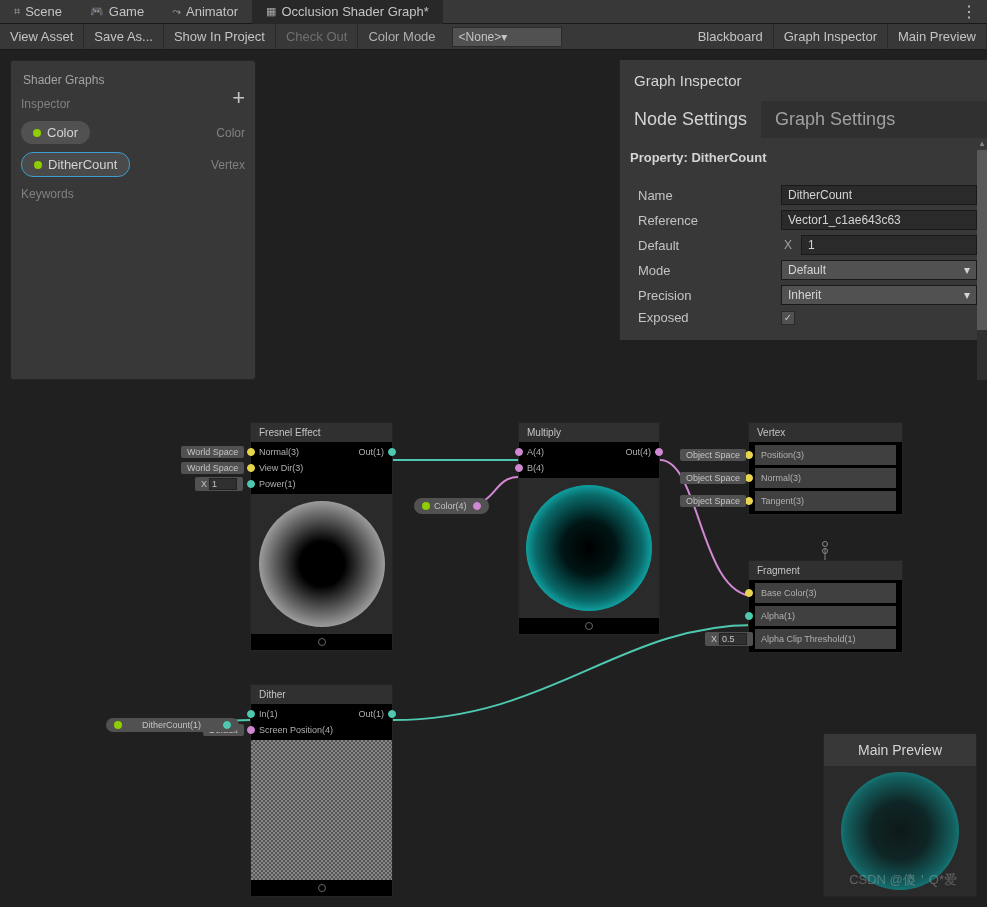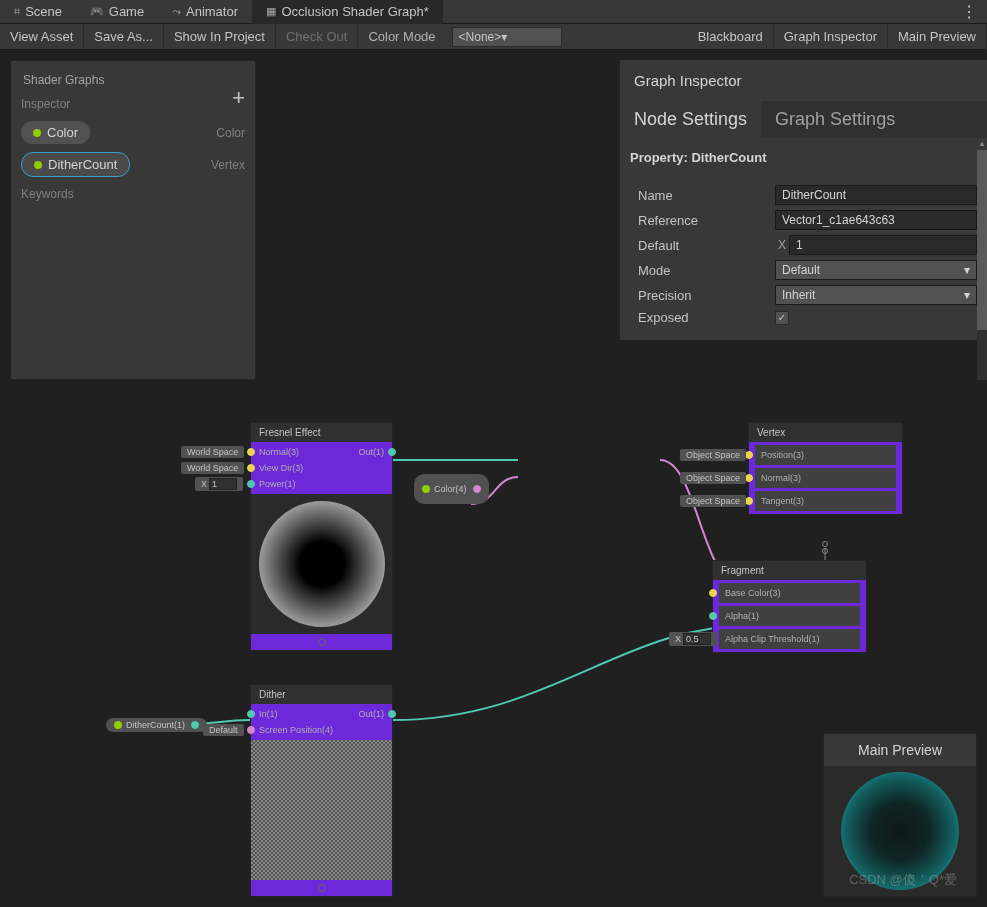--- a/index.html
+++ b/index.html
@@ -26,31 +26,31 @@
 .pill.sel{border:1px solid #3a9ecf;background:#4a4a4a}
 .pdot{width:8px;height:8px;border-radius:50%;background:#8fce00}
 .ptype{font-size:12px;color:#808080}
 .inspector{position:absolute;top:10px;right:0;width:368px;background:#383838;border-left:1px solid #242424}
 .insp-title{padding:12px 14px;font-size:15px;color:#d4d4d4;background:#383838}
 .insp-tabs{display:flex;background:#303030}
 .insp-tab{padding:8px 14px;font-size:18px;cursor:pointer;color:#a0a0a0}
 .insp-tab.active{background:#383838;color:#d4d4d4}
 .insp-body{padding:12px 10px 10px;position:relative}
 .insp-prop{font-size:13px;color:#d4d4d4;font-weight:bold;margin-bottom:20px}
-.irow{display:flex;align-items:center;margin-bottom:5px;}
+.irow{display:flex;align-items:center;margin-bottom:5px;gap:6px}
 .irow label{width:145px;font-size:13px;color:#c4c4c4;padding-left:8px}
 .ifield{flex:1;background:#2a2a2a;border:1px solid #191919;color:#d4d4d4;padding:3px 6px;font-size:12px;height:20px}
 .isel{flex:1;background:#515151;border:1px solid #191919;color:#d4d4d4;padding:2px 6px;font-size:12px;height:20px;display:flex;justify-content:space-between;align-items:center;cursor:pointer}
 .ix{width:14px;text-align:center;color:#a0a0a0}
 .ichk{width:14px;height:14px;background:#515151;border:1px solid #2a2a2a;display:flex;align-items:center;justify-content:center;font-size:10px;cursor:pointer}
 .scrollbar{position:absolute;right:0;top:90px;width:10px;height:230px;background:#303030}
 .scrollthumb{width:10px;height:180px;background:#5a5a5a}
 .arrow-up{position:absolute;right:0;top:78px;width:10px;height:12px;text-align:center;font-size:9px;color:#888;cursor:pointer}
 
-.node{position:absolute;background:#6d28d9;border:1px solid #242424;font-size:10px}
+.node{position:absolute;background:#000000;border:1px solid #242424;font-size:10px}
 .node-head{background:#303030;padding:4px 8px;color:#c4c4c4;font-size:10px}
 .node-body{padding:2px 0}
 .nrow{display:flex;align-items:center;height:16px;position:relative}
 .nrow.in{justify-content:flex-start;padding-left:8px}
 .port{width:8px;height:8px;border-radius:50%;border:1px solid #888;position:absolute}
 .port.pin{left:-4px}
 .port.pout{right:-4px}
 .port.teal{background:#4ec9b0;border-color:#4ec9b0}
 .port.pink{background:#d187d1;border-color:#d187d1}
 .port.yellow{background:#e8d44d;border-color:#e8d44d}
@@ -213,26 +213,45 @@
             <input class="inlinefield" value="1" style="">
           </span>
       </div>
     </div>
     <div class="preview" style="height:140px">
       <div class="sphere" style="width:126px;height:126px;background:radial-gradient(circle,#000 0%,#000 25%,#999 70%,#fff 90%)"></div>
     </div>
     <div class="collapse"></div>
   </div>
 
-  <div class="tag" style="left:414px;top:424px;display:flex;align-items:center;gap:4px;border-radius:10px;padding:10px 8px">
+  <div class="tag" style="left:414px;top:448px;display:flex;align-items:center;gap:4px;border-radius:10px;padding:3px 8px">
     <span class="pdot"></span>
       <span>Color(4)</span>
       <span class="port pout pink" style="position:static;margin-left:2px"></span>
   </div>
 
+  <div class="node" style="left:518px;top:372px;width:142px">
+    <div class="node-head">Multiply</div>
+    <div class="node-body">
+      <div class="nrow in">
+          <span class="port pin pink"></span>
+          <span class="nlab">A(4)</span>
+        <span class="port pout pink"></span>
+          <span class="nlab" style="position:absolute;right:8px">Out(4)</span>
+      </div>
+      <div class="nrow in">
+          <span class="port pin pink"></span>
+          <span class="nlab">B(4)</span>
+        </div>
+    </div>
+    <div class="preview" style="height:140px">
+      <div class="sphere" style="width:126px;height:126px;background:radial-gradient(circle,#000 0%,#001515 30%,#0a6a6a 60%,#16d8d8 82%,#0ff 92%)"></div>
+    </div>
+    <div class="collapse"></div>
+  </div>
 
   <div class="node" style="left:748px;top:372px;width:155px">
     <div class="node-head">Vertex</div>
     <div class="frag-row">
         <span class="port pin yellow"></span>
         <span class="nlab">Position(3)</span>
         <span class="tag" style="left:-75px">Object Space</span>
       </div>
     <div class="frag-row">
         <span class="port pin yellow"></span>
@@ -243,21 +262,21 @@
         <span class="port pin yellow"></span>
         <span class="nlab">Tangent(3)</span>
         <span class="tag" style="left:-75px">Object Space</span>
       </div>
   </div>
   <div style="position:absolute;left:821px;top:490px;width:8px;height:16px">
     <div style="width:6px;height:6px;border:1px solid #888;border-radius:50%;margin:1px"></div>
     <div style="width:6px;height:6px;border:1px solid #888;border-radius:50%;margin:1px"></div>
   </div>
 
-  <div class="node" style="left:712px;top:510px;width:155px">
+  <div class="node" style="left:748px;top:510px;width:155px">
     <div class="node-head">Fragment</div>
     <div class="frag-row">
         <span class="port pin yellow"></span>
         <span class="nlab">Base Color(3)</span>
       </div>
     <div class="frag-row">
         <span class="port pin teal"></span>
         <span class="nlab">Alpha(1)</span>
       </div>
     <div class="frag-row">
@@ -282,21 +301,21 @@
       <div class="nrow in">
           <span class="port pin pink"></span>
           <span class="nlab">Screen Position(4)</span>
         <span class="tag" style="left:-48px">Default</span>
       </div>
     </div>
     <div class="preview" style="height:140px;background:repeating-conic-gradient(#888 0 25%,#555 0 50%) 0/4px 4px"></div>
     <div class="collapse"></div>
   </div>
 
-  <div class="tag" style="left:106px;top:668px;display:flex;align-items:center;gap:4px;border-radius:10px;padding:2px 8px">
+  <div class="tag" style="left:106px;top:668px;display:flex;align-items:center;gap:20px;border-radius:10px;padding:2px 8px">
     <span class="pdot"></span>
       <span>DitherCount(1)</span>
       <span class="port pout teal" style="position:static;margin-left:2px"></span>
   </div>
 
   <div class="mainprev">
     <div class="mp-head">Main Preview</div>
     <div class="mp-body">
       <div class="sphere" style="width:118px;height:118px;background:radial-gradient(circle,#0a1515 0%,#0a2525 35%,#106a6a 65%,#18c8c8 88%);opacity:.85"></div>
     </div>

